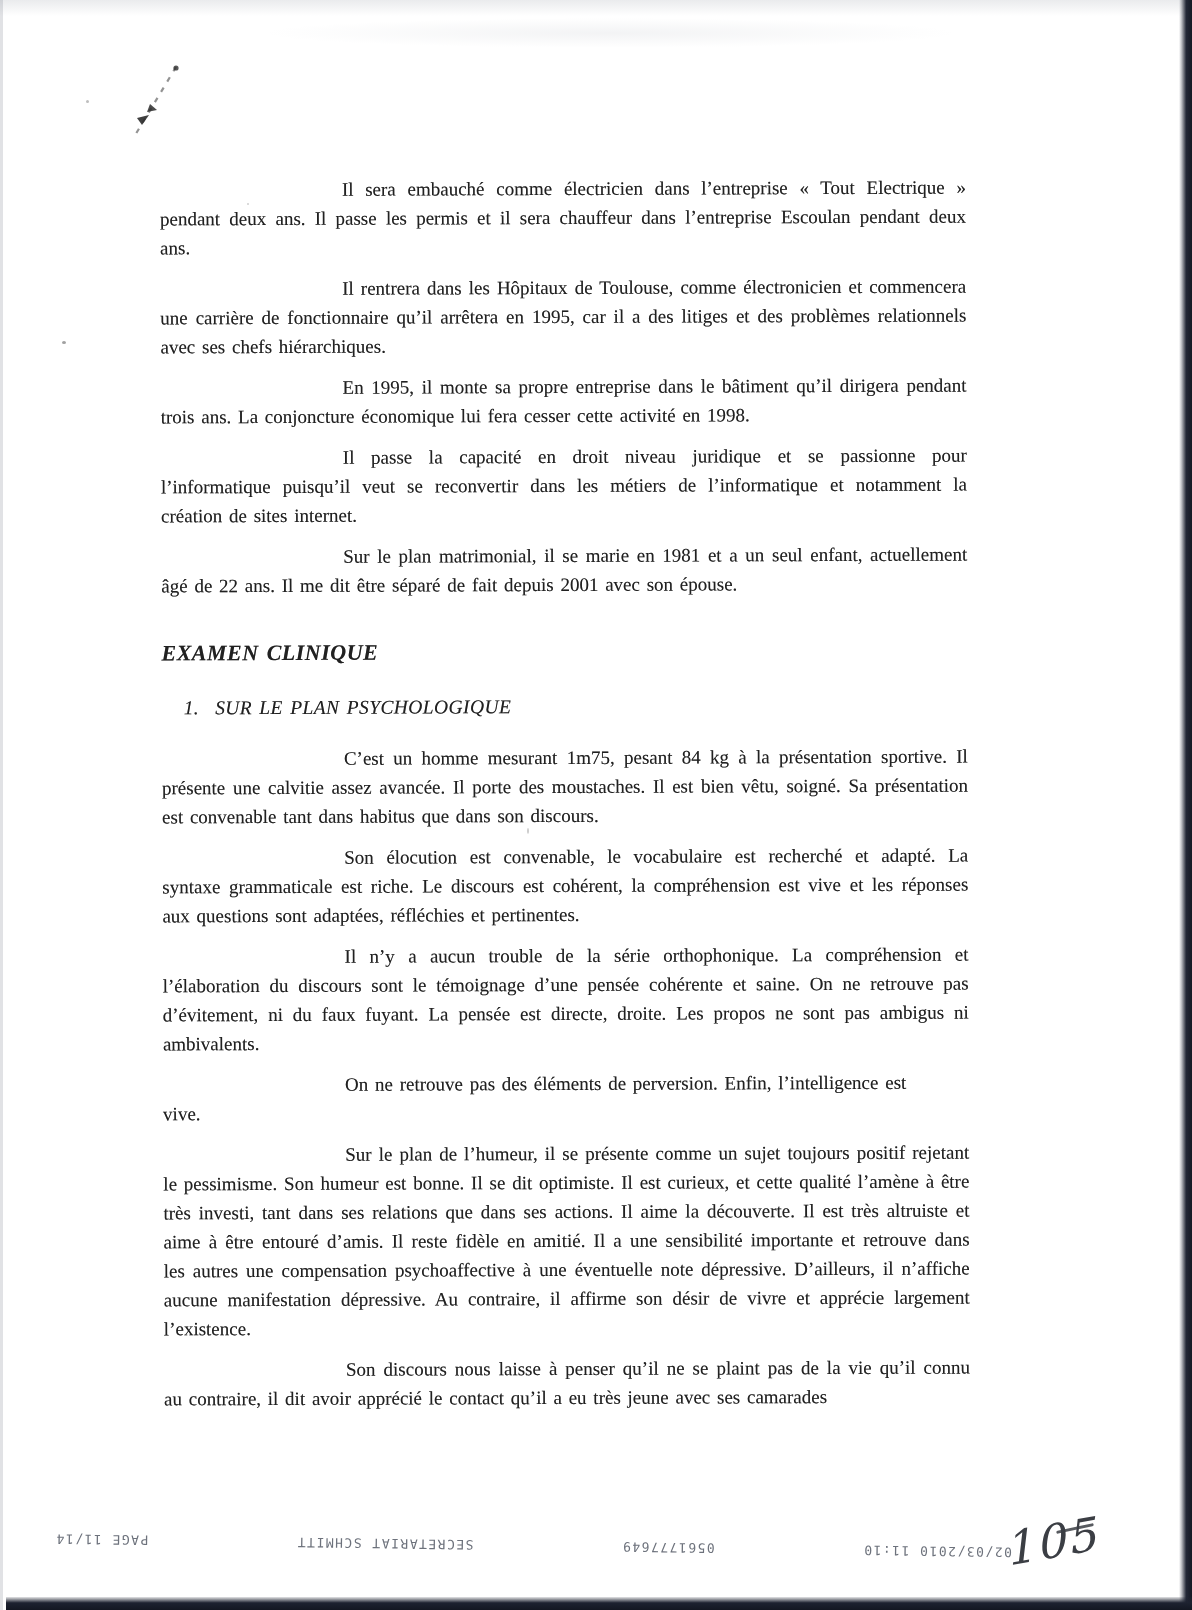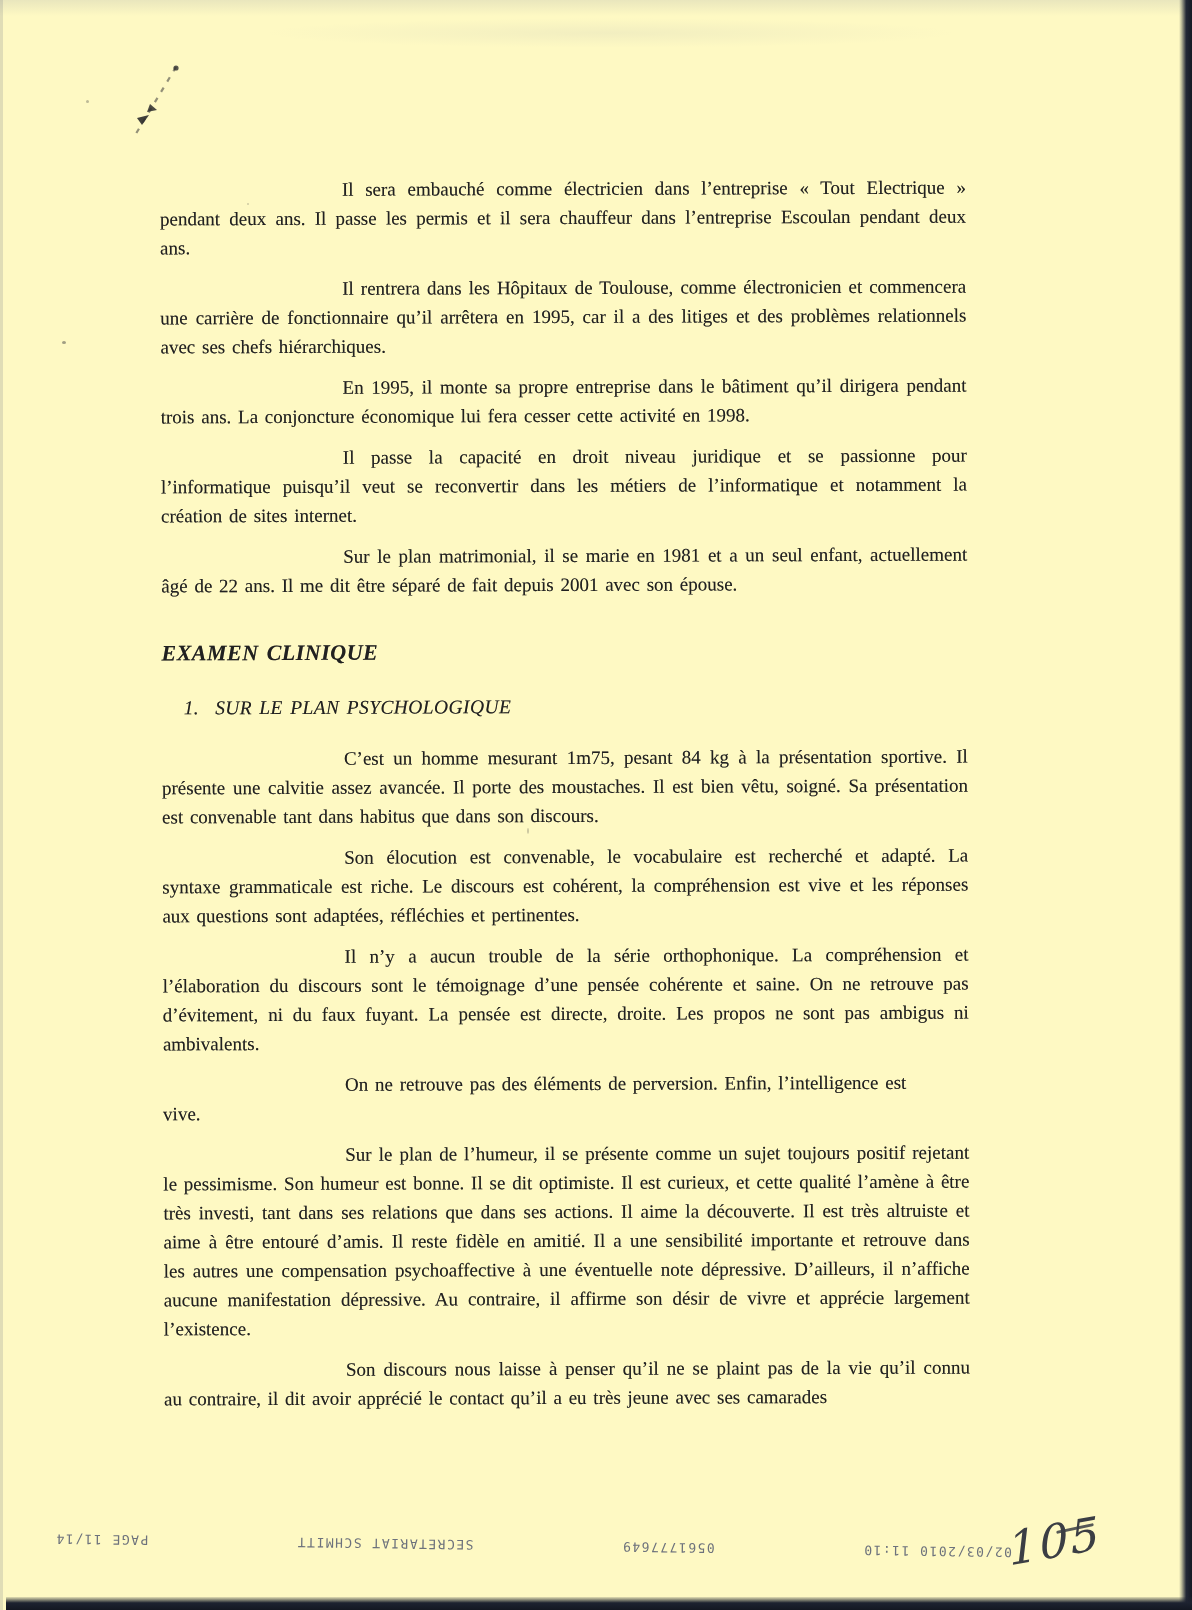--- a/index.html
+++ b/index.html
@@ -1,20 +1,20 @@
 <!DOCTYPE html>
 <html><head>
 <meta charset="utf-8">
 <style>
   html, body { margin: 0; padding: 0; background: #e9e9ec; }
   .page {
     position: relative;
     width: 1192px;
     height: 1610px;
-    background: #fef9c3;
+    background: #ffffff;
     overflow: hidden;
     font-family: "Liberation Serif", "DejaVu Serif", serif;
   }
   
   .smudge-top {
     position: absolute; left: 260px; top: 18px; width: 700px; height: 30px;
     background: radial-gradient(ellipse at center, rgba(160,165,175,0.13), transparent 70%);
   }
   .edge-top {
     position: absolute; left: 0; top: 0; width: 100%; height: 16px;

